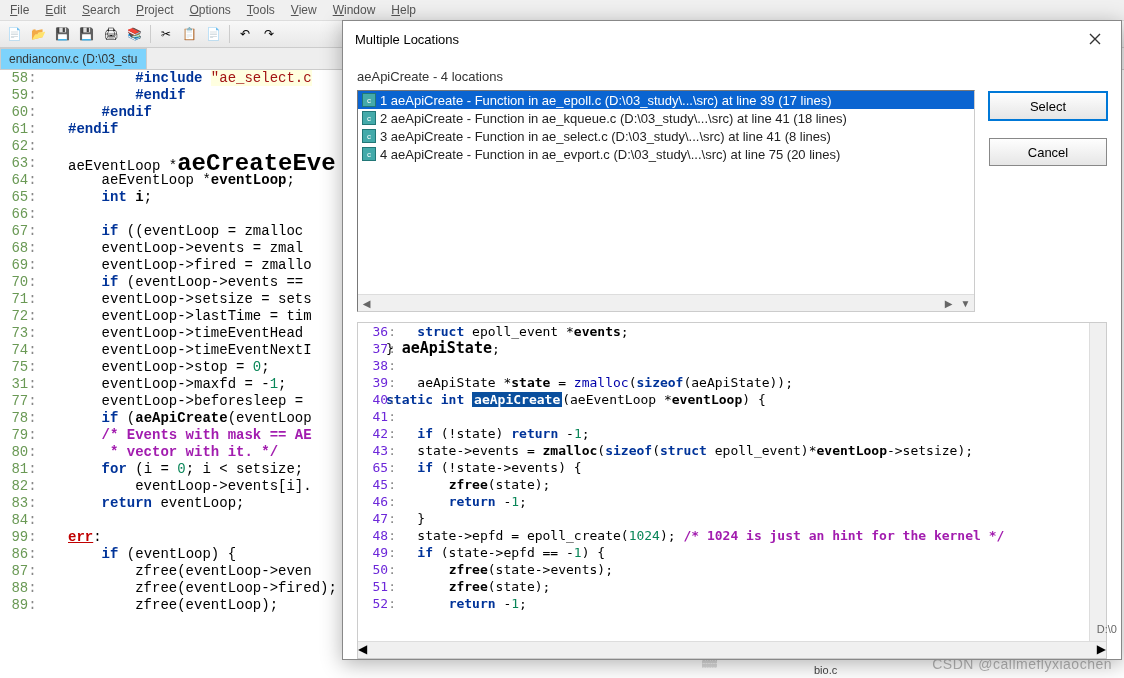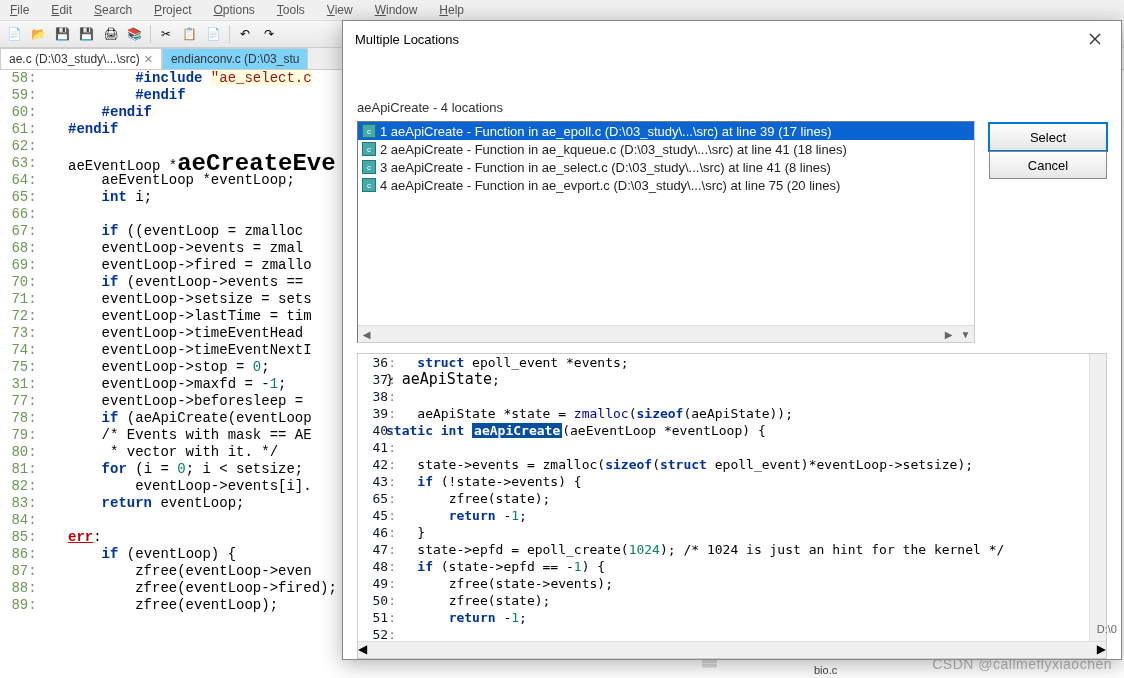--- a/index.html
+++ b/index.html
@@ -1,58 +1,58 @@
 <!DOCTYPE html>
 <html><head>
 <meta charset="utf-8">
 <style>
 * { box-sizing: border-box; margin: 0; padding: 0; }
 body { font-family: "Segoe UI", Tahoma, sans-serif; font-size: 12px; background: #f0f0f0; overflow: hidden; width: 1124px; height: 678px; position: relative; }
-.menubar { background: #f0f0f0; padding: 1px 4px; display: flex; gap: 10px; font-size: 12px; color: #555; }
+.menubar { background: #f0f0f0; padding: 1px 4px; display: flex; gap: 4px; font-size: 12px; color: #555; }
 .menubar span { padding: 2px 6px; }
 .toolbar { background: linear-gradient(#f8f8f8,#e8e8e8); padding: 2px 4px; border-top: 1px solid #ddd; border-bottom: 1px solid #ccc; display: flex; gap: 2px; }
 .toolbar-btn { width: 22px; height: 22px; border: 1px solid transparent; display: flex; align-items: center; justify-content: center; }
 .toolbar-sep { width: 1px; background: #ccc; margin: 2px 2px; }
 .tabbar { background: #eee; display: flex; border-bottom: 1px solid #ccc; font-size: 12px; }
 .tab { padding: 3px 8px; border: 1px solid #ccc; border-bottom: none; background: #7dd3fc; display: flex; align-items: center; gap: 4px; color: #333; }
 .tab.active { background: #fff; }
 .tab .x { color: #888; font-size: 11px; }
 .editor { background: #fff; position: relative; font-family: Consolas, "Courier New", monospace; font-size: 14px; line-height: 17px; height: 620px; overflow: hidden; }
 .gutter { position: absolute; left: 0; top: 0; width: 56px; color: #6a9955; text-align: center; padding-right: 8px; }
 .gutter .ln { height: 17px; }
 .gutter .ln::after { content: ":"; color: #888; }
 .codelines { margin-left: 68px; }
 .codelines .cl { height: 17px; white-space: pre; }
 .kw { color: #003399; font-weight: bold; }
 .str { color: #a31515; background: #ffffe0; }
-.cmt { color: #000000; }
-.fn { color: #000; font-weight: normal; }
+.cmt { color: #a21caf; font-weight: bold; }
+.fn { color: #000; font-weight: bold; }
 .fnbig { font-size: 24px; font-weight: bold; color: #000; }
 .err { color: #c00000; font-weight: bold; text-decoration: underline; }
 .num { color: #098658; }
 .watermark { position: absolute; bottom: 6px; right: 12px; color: rgba(120,120,120,0.55); font-size: 14px; letter-spacing: 0.5px; pointer-events: none; }
 
 
 .dialog { position: absolute; left: 342px; top: 20px; width: 780px; height: 640px; background: #fff; border: 1px solid #888; box-shadow: 0 4px 20px rgba(0,0,0,0.3); display: flex; flex-direction: column; }
 .dlg-title { display: flex; justify-content: space-between; align-items: center; padding: 6px 8px 6px 12px; font-size: 13px; }
 .dlg-close { width: 36px; height: 24px; display: flex; align-items: center; justify-content: center; }
 .dlg-body { padding: 12px 14px 0 14px; display: flex; flex-direction: column; flex: 1; overflow: hidden; }
-.dlg-subtitle { font-size: 13px; color: #333; margin-bottom: 6px; margin-top: 31px; }
+.dlg-subtitle { font-size: 13px; color: #333; margin-bottom: 6px; }
 .dlg-row { display: flex; gap: 14px; height: 222px; }
 .listbox { flex: 1; border: 1px inset #ccc; background: #fff; overflow: auto; position: relative; }
 .listitem { display: flex; align-items: center; gap: 4px; padding: 0 4px; height: 18px; font-size: 13px; color: #222; white-space: nowrap; }
 .listitem.sel { background: #0a64d1; color: #fff; }
 .file-icon { width: 14px; height: 14px; display: inline-flex; align-items: center; justify-content: center; background: #4aa; border: 1px solid #277; font-size: 8px; color: #fff; }
-.btncol { width: 118px; display: flex; flex-direction: column; padding-top: 2px; }
+.btncol { width: 118px; display: flex; flex-direction: column; gap: 18px; padding-top: 2px; }
 .dlg-btn { height: 28px; border: 1px solid #888; background: linear-gradient(#fefefe,#e6e6e6); font-size: 13px; }
 .dlg-btn.primary { outline: 2px solid #0078d7; outline-offset: -1px; }
 .hscroll { height: 17px; background: #f0f0f0; border-top: 1px solid #ddd; display: flex; align-items: center; }
 .hscroll .arrow { width:17px; height:17px; display:flex; align-items:center; justify-content:center; color:#666; font-size:10px; }
 .preview { flex: 1; border: 1px solid #ccc; margin-top: 10px; background: #fff; position: relative; overflow: hidden; }
-.preview .gutter2 { position: absolute; left: 0; top: 0; width: 44px; color: #0f172a; text-align: right; padding-right: 6px; font-family: Consolas, monospace; font-size: 13px; line-height: 17px; }
+.preview .gutter2 { position: absolute; left: 0; top: 0; width: 44px; color: #6d28d9; text-align: right; padding-right: 6px; font-family: Consolas, monospace; font-size: 13px; line-height: 17px; }
 .preview .gutter2 .ln::after { content: ":"; color: #888; }
 .preview .codelines2 { margin-left: 28px; font-family: Consolas, monospace; font-size: 13px; line-height: 17px; }
 .preview .codelines2 .cl { height: 17px; white-space: pre; }
 .hlbox { background: #0a4f9e; color: #fff; padding: 0 2px; font-weight: bold; }
 .preview-hscroll { position: absolute; left:0; right:0; bottom:0; height:17px; display:flex; background:#f0f0f0; border-top:1px solid #ddd; }
 .preview-vscroll { position:absolute; right:0; top:0; bottom:17px; width:17px; background:#f0f0f0; border-left:1px solid #ddd; }
 .statusbar { position:absolute; right:4px; bottom:24px; font-size:11px; color:#666; }
 .thumb { position:absolute; font-size:7px; color:#777; }
 </style>
 </head>
@@ -80,24 +80,20 @@
   <div class="toolbar-sep"></div>
   <div class="toolbar-btn">✂</div>
   <div class="toolbar-btn">📋</div>
   <div class="toolbar-btn">📄</div>
   <div class="toolbar-sep"></div>
   <div class="toolbar-btn">↶</div>
   <div class="toolbar-btn">↷</div>
 </div>
 
 <div class="tabbar" id="tabbar">
-    <div class="tab active">
-      <span>ae.c (D:\03_study\...\src)</span>
-      <span class="x">✕</span>
-    </div>
     <div class="tab">
       <span>endianconv.c (D:\03_stu</span>
     </div>
   </div>
 
 <div class="editor">
   <div class="gutter" id="gutter">
       <div class="ln">58</div>
       <div class="ln">59</div>
       <div class="ln">60</div>
@@ -118,21 +114,21 @@
       <div class="ln">75</div>
       <div class="ln">31</div>
       <div class="ln">77</div>
       <div class="ln">78</div>
       <div class="ln">79</div>
       <div class="ln">80</div>
       <div class="ln">81</div>
       <div class="ln">82</div>
       <div class="ln">83</div>
       <div class="ln">84</div>
-      <div class="ln">85</div>
+      <div class="ln">99</div>
       <div class="ln">86</div>
       <div class="ln">87</div>
       <div class="ln">88</div>
       <div class="ln">89</div>
     </div>
   <div class="codelines" id="codelines">
       <div class="cl">        <span class="kw">#include</span> <span class="str">"ae_select.c</span></div>
       <div class="cl">        <span class="kw">#endif</span></div>
       <div class="cl">    <span class="kw">#endif</span></div>
       <div class="cl"><span class="kw">#endif</span></div>
@@ -235,20 +231,21 @@
           <div class="ln">51</div>
           <div class="ln">52</div>
         </div>
       <div class="codelines2" id="pcodelines">
           <div class="cl">    <span class="kw">struct</span> epoll_event *<span class="fn">events</span>;</div>
           <div class="cl">} <span class="fn" style="font-size:15px">aeApiState</span>;</div>
           <div class="cl"></div>
           <div class="cl">    aeApiState *<span class="fn">state</span> = <span style="color:#00a">zmalloc</span>(<span class="kw">sizeof</span>(aeApiState));</div>
           <div class="cl"><span class="kw">static int</span> <span class="hlbox">aeApiCreate</span>(aeEventLoop *<span class="fn">eventLoop</span>) {</div>
           <div class="cl"></div>
+          <div class="cl">    <span class="kw">if</span> (!state) <span class="kw">return</span> -<span class="num">1</span>;</div>
           <div class="cl">    state-&gt;events = <span class="fn">zmalloc</span>(<span class="kw">sizeof</span>(<span class="kw">struct</span> epoll_event)*<span class="fn">eventLoop</span>-&gt;setsize);</div>
           <div class="cl">    <span class="kw">if</span> (!state-&gt;events) {</div>
           <div class="cl">        <span class="fn">zfree</span>(state);</div>
           <div class="cl">        <span class="kw">return</span> -<span class="num">1</span>;</div>
           <div class="cl">    }</div>
           <div class="cl">    state-&gt;epfd = epoll_create(<span class="num">1024</span>); <span class="cmt">/* 1024 is just an hint for the kernel */</span></div>
           <div class="cl">    <span class="kw">if</span> (state-&gt;epfd == -<span class="num">1</span>) {</div>
           <div class="cl">        <span class="fn">zfree</span>(state-&gt;events);</div>
           <div class="cl">        <span class="fn">zfree</span>(state);</div>
           <div class="cl">        <span class="kw">return</span> -<span class="num">1</span>;</div>

